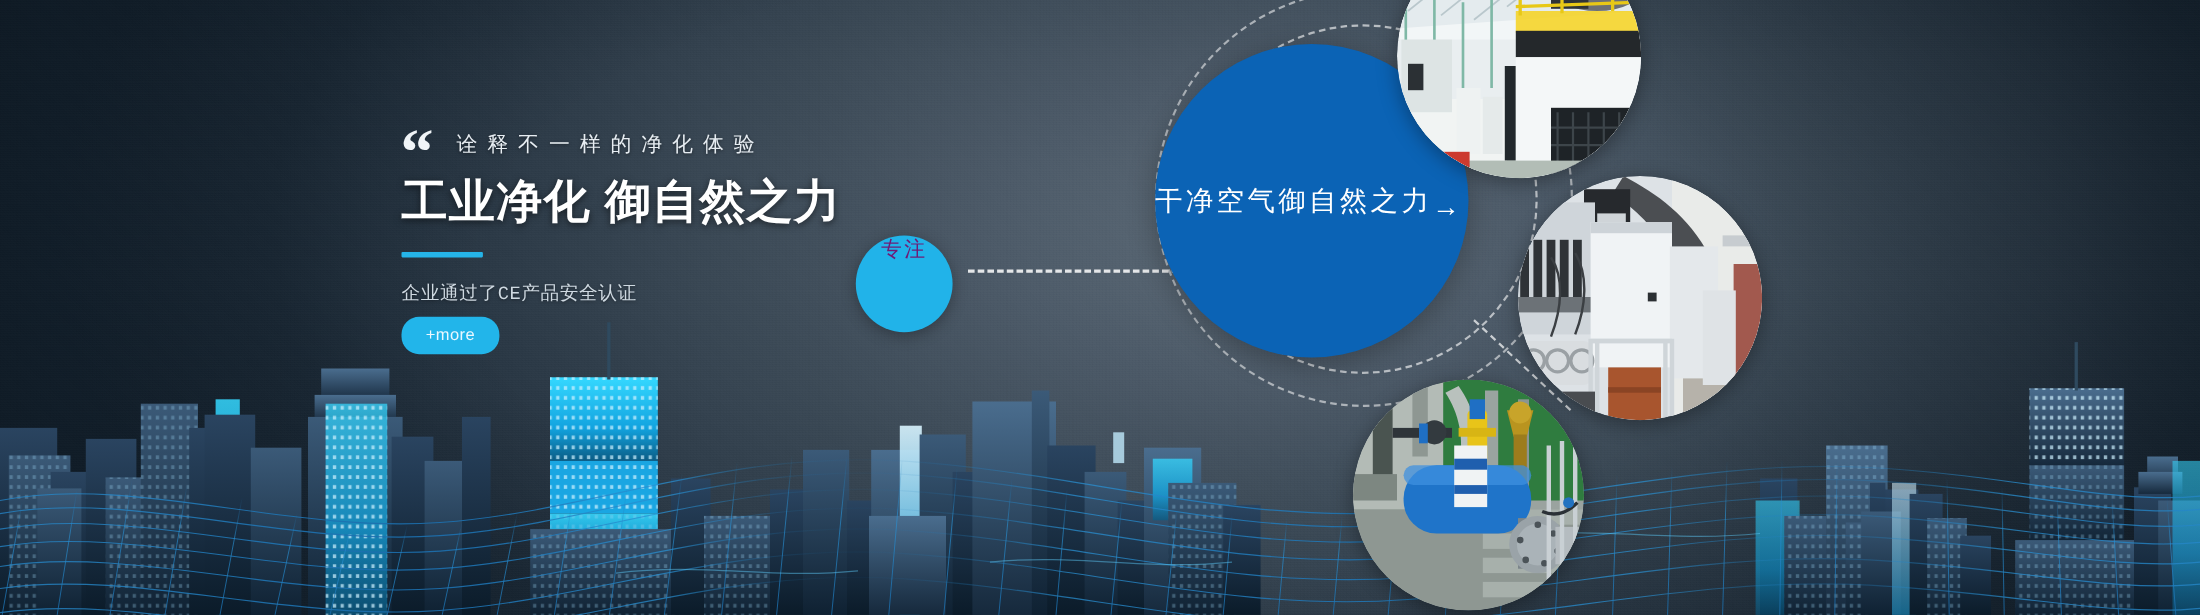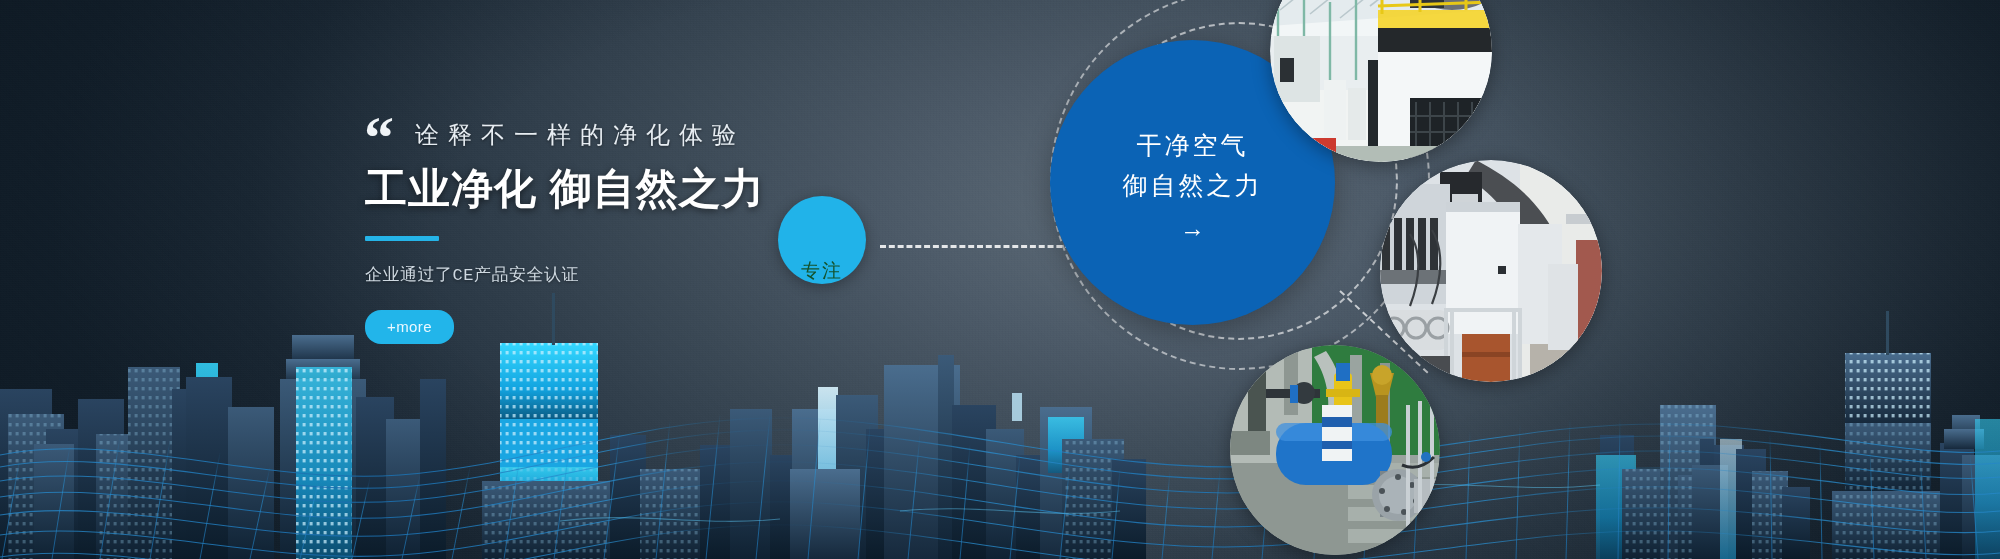--- a/index.html
+++ b/index.html
@@ -39,21 +39,21 @@
 
   .quote-mark{
     position:absolute; left:-1px; top:-12px;
     font-family:"Liberation Serif","DejaVu Serif",serif;
     font-size:60px; line-height:1; color:#f0f4f7; font-weight:700;
     letter-spacing:-2px;
   }
 
   .subtitle{
     margin-left:50px;
-    font-size:24px; color:#e7edf2; font-weight:400;
+    font-size:19px; color:#e7edf2; font-weight:400;
     letter-spacing:9px; line-height:1.25;
     text-shadow:0 1px 3px rgba(0,0,0,.45);
   }
 
   .headline{
     margin-top:14px;
     font-size:42px; font-weight:700; color:#ffffff;
     letter-spacing:1px; line-height:1.18;
     text-shadow:0 2px 7px rgba(0,0,0,.55);
   }
@@ -64,21 +64,21 @@
   }
 
   .desc{
     margin-top:20px;
     font-size:17px; color:#cfd9e1; line-height:1.75; letter-spacing:.5px;
     text-shadow:0 1px 3px rgba(0,0,0,.4);
     font-family:Liberation Mono, monospace;
   }
 
   .more-btn{
-    margin-top:20px; display:inline-block;
+    margin-top:4px; display:inline-block;
     padding:8px 22px 9px;
     background:#22b5ea; color:#eaf8ff;
     border:none; border-radius:16px;
     font-size:15px; letter-spacing:.4px; cursor:pointer;
     font-family:inherit;
   }
 
   
   .graphic{ position:absolute; left:760px; top:-40px; width:1240px; height:640px; z-index:10; }
 
@@ -93,35 +93,35 @@
     position:absolute; left:120px; top:285px; width:200px; height:0;
     border-top:3px dashed rgba(255,255,255,.85);
   }
   .connector2{
     position:absolute; left:580px; top:330px; width:120px; height:0;
     border-top:2px dashed rgba(255,255,255,.70);
     transform:rotate(43deg); transform-origin:left center;
   }
 
   .focus-badge{
-    position:absolute; left:18px; top:236px;
+    position:absolute; left:18px; top:254px;
     width:88px; height:88px; border-radius:50%;
     background:#21b3e9;
-    display:flex; align-items:flex-end; justify-content:center;
-    color:#14532d; font-size:19px; letter-spacing:2px;
+    display:flex; align-items:flex-start; justify-content:center;
+    color:#701a75; font-size:19px; letter-spacing:2px;
     box-shadow:0 3px 14px rgba(0,0,0,.30);
     cursor:pointer;
   }
 
   .main-circle{
     position:absolute; left:290px; top:80px;
     width:285px; height:285px; border-radius:50%;
     background:#0b63b5;
-    display:flex; flex-direction:column;
-    align-items:center; justify-content:center;
+    display:flex; flex-direction:row;
+    align-items:center; 
     color:#fff; cursor:pointer;
     box-shadow:0 6px 26px rgba(0,0,0,.28);
   }
   .main-circle .l1,.main-circle .l2{
     font-size:25px; letter-spacing:3px; line-height:1.6;
   }
   .main-circle .arrow{ margin-top:11px; font-size:25px; line-height:1; }
 
   
   .photo{

